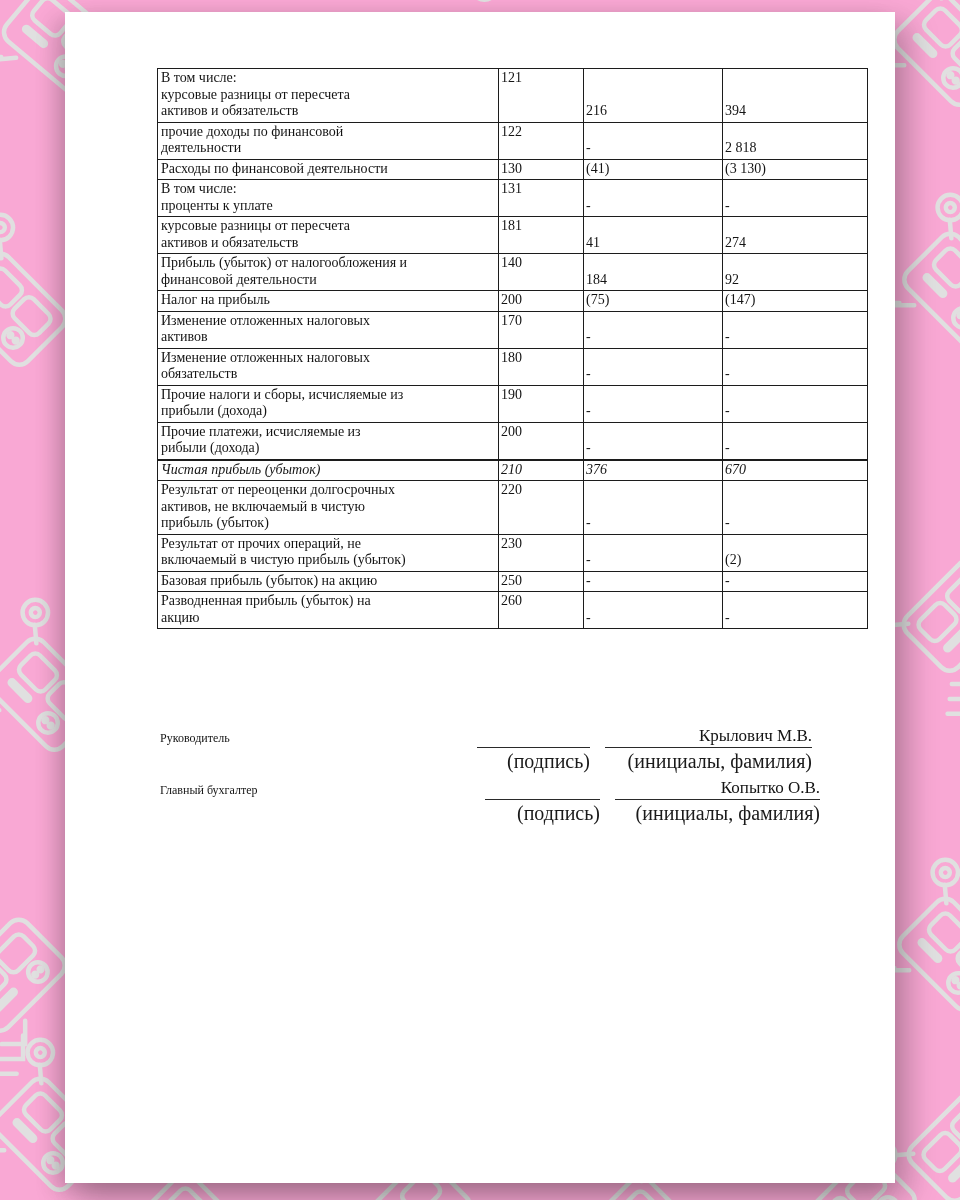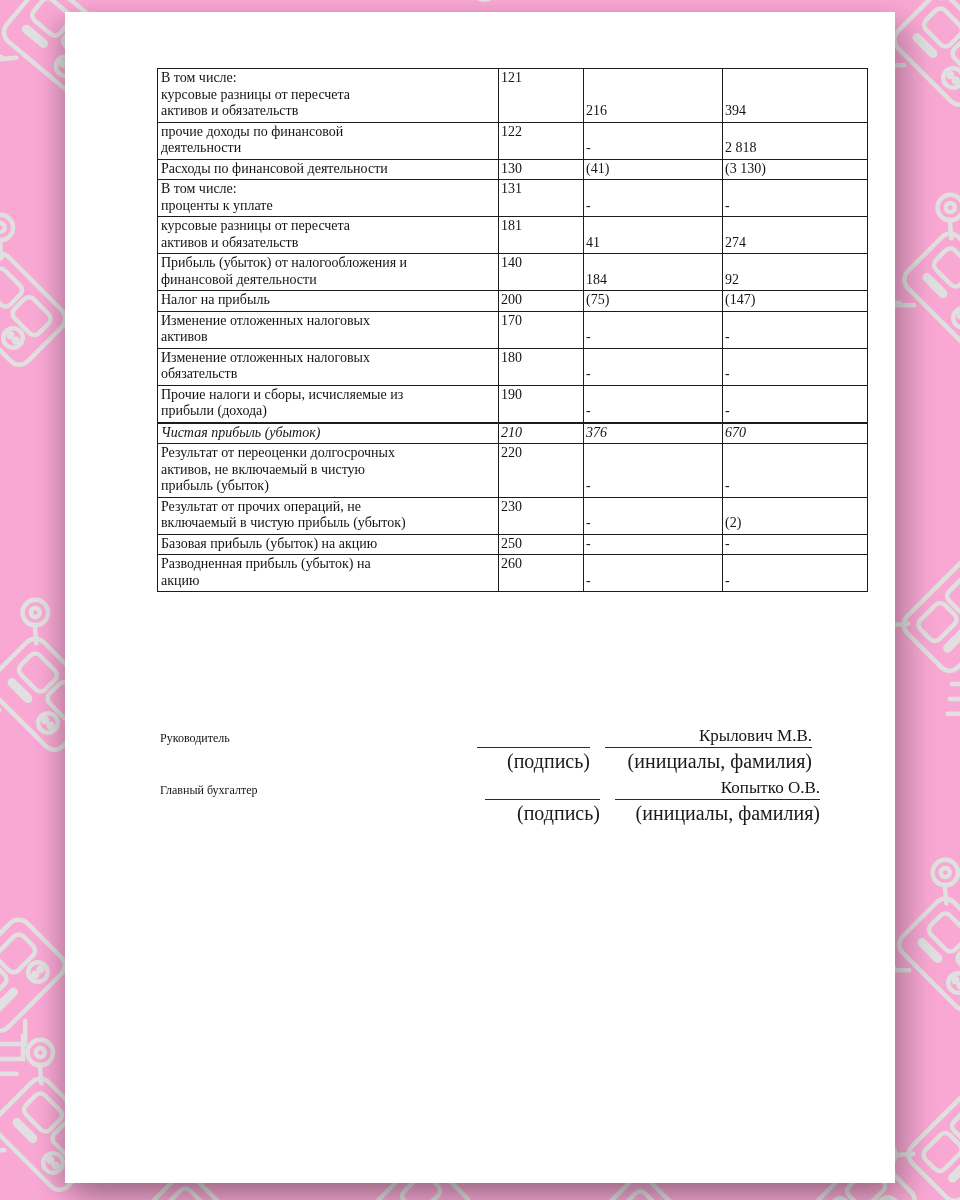--- a/index.html
+++ b/index.html
@@ -189,20 +189,27 @@
             <td class="c-val">-</td>
             <td class="c-val">-</td>
           </tr>
         <tr>
             <td class="c-label">Прочие налоги и сборы, исчисляемые из
 прибыли (дохода)</td>
             <td class="c-code">190</td>
             <td class="c-val">-</td>
             <td class="c-val">-</td>
           </tr>
+        <tr>
+            <td class="c-label">Прочие платежи, исчисляемые из
+рибыли (дохода)</td>
+            <td class="c-code">200</td>
+            <td class="c-val">-</td>
+            <td class="c-val">-</td>
+          </tr>
         <tr class="emph">
             <td class="c-label">Чистая прибыль (убыток)</td>
             <td class="c-code">210</td>
             <td class="c-val">376</td>
             <td class="c-val">670</td>
           </tr>
         <tr>
             <td class="c-label">Результат от переоценки долгосрочных
 активов, не включаемый в чистую
 прибыль (убыток)</td>

